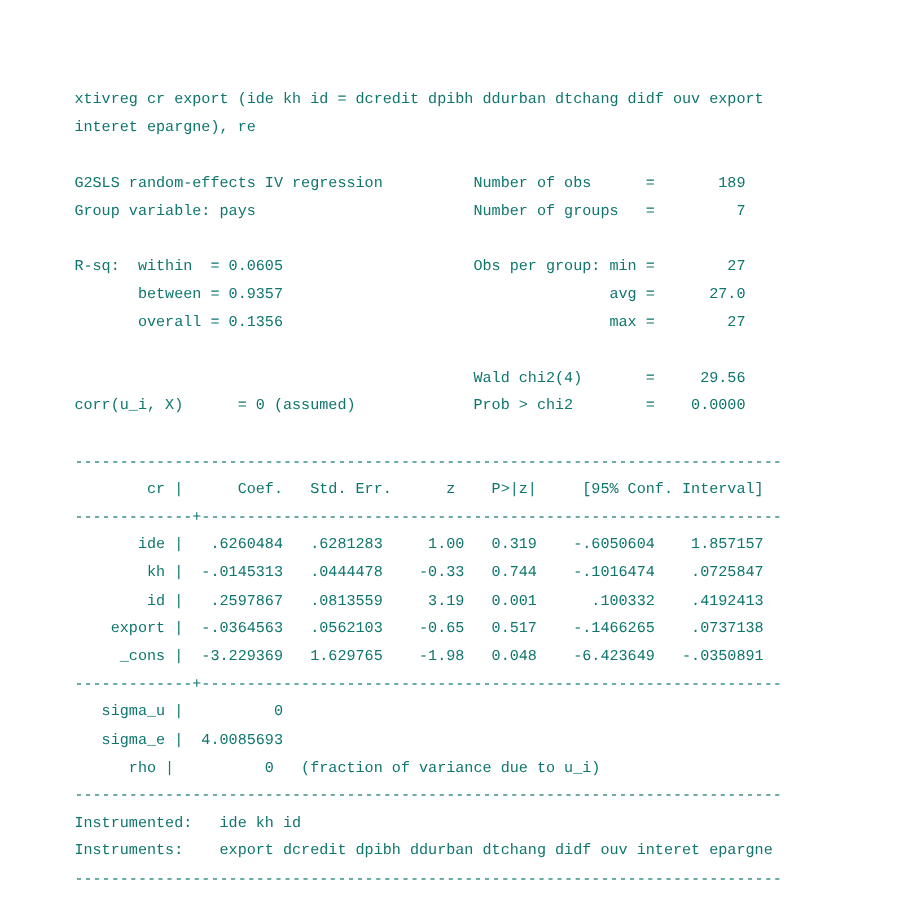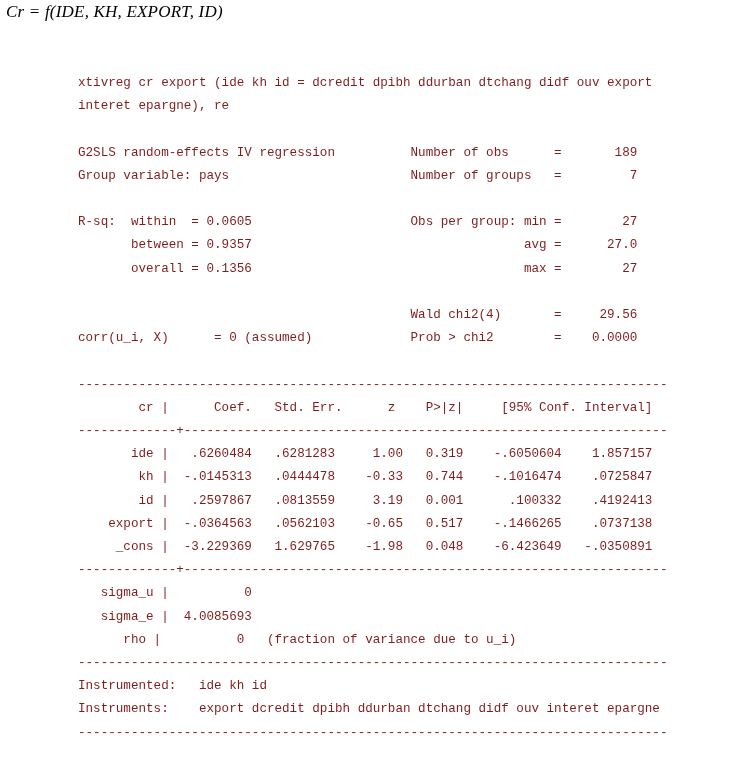--- a/index.html
+++ b/index.html
@@ -28,37 +28,36 @@
     left: 6px;
     font-family: "Liberation Serif", serif;
     font-style: italic;
     font-size: 17px;
     letter-spacing: 0.2px;
     white-space: pre;
   }
   .console {
     position: absolute;
     top: 72px;
-    left: 78px;
+    left: 62px;
     font-family: "Liberation Mono", monospace;
     font-size: 12.6px;
     line-height: 23.2px;
     white-space: pre;
-    color: #7f1d1d;
+    color: #0f766e;
   }
   .console .line {
     white-space: pre;
     min-height: 23.2px;
   }
   .console .line.blank {
     height: 23.2px;
   }
 </style>
 </head>
 <body>
 
 <div class="page">
 
-  <div class="formula">Cr = f(IDE, KH, EXPORT, ID)</div>
 
   <div class="console"><div class="line">xtivreg cr export (ide kh id = dcredit dpibh ddurban dtchang didf ouv export</div><div class="line">interet epargne), re</div><div class="line blank"></div><div class="line">G2SLS random-effects IV regression          Number of obs      =       189</div><div class="line">Group variable: pays                        Number of groups   =         7</div><div class="line blank"></div><div class="line">R-sq:  within  = 0.0605                     Obs per group: min =        27</div><div class="line">       between = 0.9357                                    avg =      27.0</div><div class="line">       overall = 0.1356                                    max =        27</div><div class="line blank"></div><div class="line">                                            Wald chi2(4)       =     29.56</div><div class="line">corr(u_i, X)      = 0 (assumed)             Prob &gt; chi2        =    0.0000</div><div class="line blank"></div><div class="line">------------------------------------------------------------------------------</div><div class="line">        cr |      Coef.   Std. Err.      z    P&gt;|z|     [95% Conf. Interval]</div><div class="line">-------------+----------------------------------------------------------------</div><div class="line">       ide |   .6260484   .6281283     1.00   0.319    -.6050604    1.857157</div><div class="line">        kh |  -.0145313   .0444478    -0.33   0.744    -.1016474    .0725847</div><div class="line">        id |   .2597867   .0813559     3.19   0.001      .100332    .4192413</div><div class="line">    export |  -.0364563   .0562103    -0.65   0.517    -.1466265    .0737138</div><div class="line">     _cons |  -3.229369   1.629765    -1.98   0.048    -6.423649   -.0350891</div><div class="line">-------------+----------------------------------------------------------------</div><div class="line">   sigma_u |          0</div><div class="line">   sigma_e |  4.0085693</div><div class="line">      rho |          0   (fraction of variance due to u_i)</div><div class="line">------------------------------------------------------------------------------</div><div class="line">Instrumented:   ide kh id</div><div class="line">Instruments:    export dcredit dpibh ddurban dtchang didf ouv interet epargne</div><div class="line">------------------------------------------------------------------------------</div></div>
 
 </div>
 
 </body></html>

